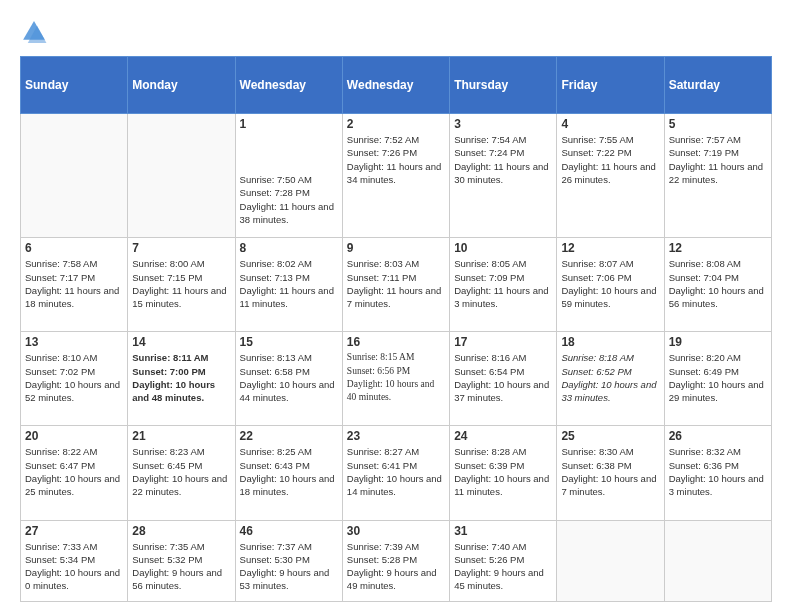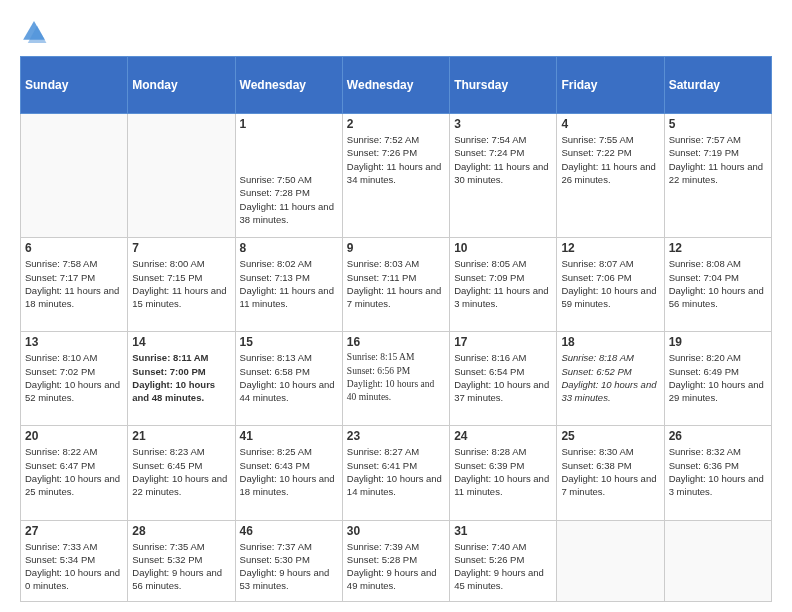--- a/index.html
+++ b/index.html
@@ -261,21 +261,21 @@
 Sunset: 6:47 PM
 Daylight: 10 hours and 25 minutes.</div>
           </td>
           <td>
             <span class="day-num">21</span>
             <div class="day-info" style="white-space: pre-line;">Sunrise: 8:23 AM
 Sunset: 6:45 PM
 Daylight: 10 hours and 22 minutes.</div>
           </td>
           <td>
-            <span class="day-num">41</span>
+            <span class="day-num">22</span>
             <div class="day-info" style="white-space: pre-line;">Sunrise: 8:25 AM
 Sunset: 6:43 PM
 Daylight: 10 hours and 18 minutes.</div>
           </td>
           <td>
             <span class="day-num">23</span>
             <div class="day-info" style="white-space: pre-line;">Sunrise: 8:27 AM
 Sunset: 6:41 PM
 Daylight: 10 hours and 14 minutes.</div>
           </td>

